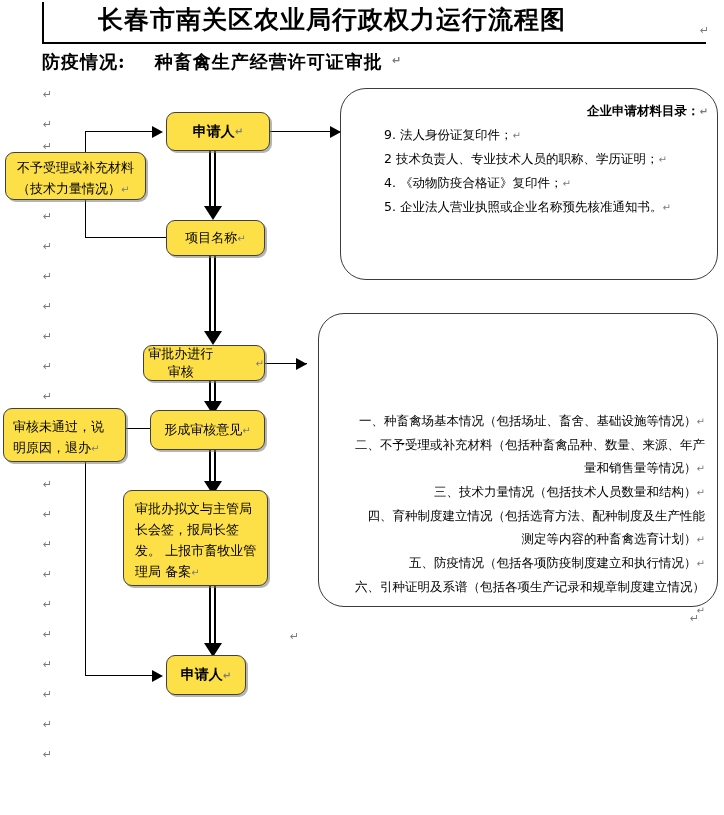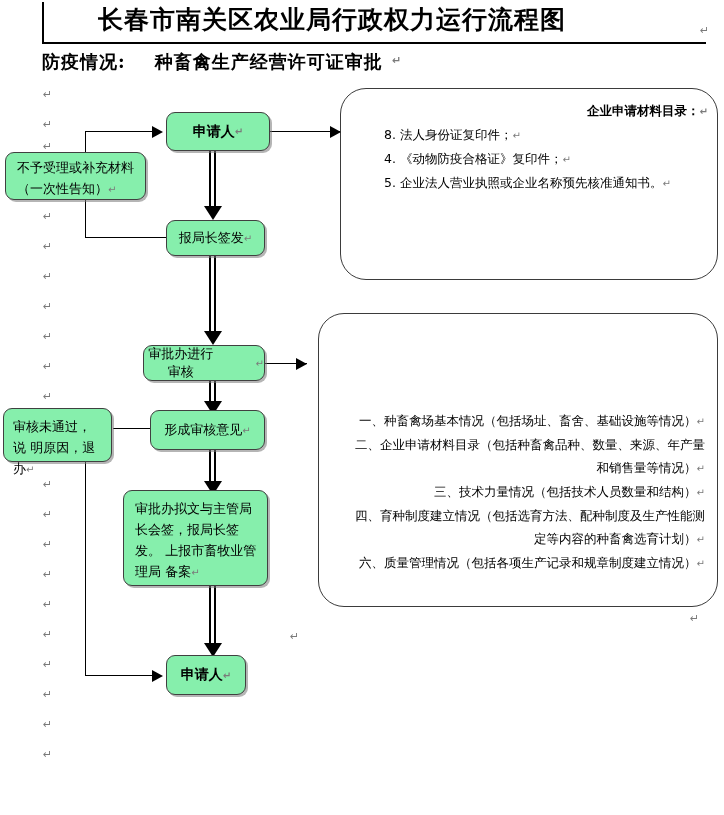--- a/index.html
+++ b/index.html
@@ -64,21 +64,21 @@
     font-family: "DejaVu Sans", sans-serif;
     user-select: none;
   }
 
   
   .node {
     position: absolute;
     box-sizing: border-box;
     border: 1.2px solid #404040;
     border-radius: 9px;
-    background: #86efac;
+    background: #fde047;
     box-shadow: 2px 2px 0 rgba(120,120,120,0.55);
     display: flex;
     align-items: center;
     justify-content: center;
     text-align: center;
     color: #000;
     font-family: "DejaVu Sans", "Liberation Sans", sans-serif;
     font-size: 13px;
     z-index: 4;
   }
@@ -248,21 +248,21 @@
   <div class="vline" style="left:85px; top:462px; width:1.4px; height:214px;"></div>
   <div class="hline" style="left:85px; top:675px; width:68px; height:1.4px;"></div>
   <div class="arrow-right" style="left:152px; top:670px;"></div>
 
   <div class="node bold" style="left:166px; top:112px; width:104px; height:39px;">
     <span>申请人</span>
       <span class="pm">↵</span>
   </div>
 
   <div class="node" style="left:166px; top:220px; width:99px; height:36px;">
-    <span>报局长签发</span>
+    <span>项目名称</span>
       <span class="pm">↵</span>
   </div>
 
   <div class="node" style="left:143px; top:345px; width:122px; height:36px;gap:38px;">
     <span>审批办进行审核</span>
       <span class="pm">↵</span>
   </div>
 
   <div class="node" style="left:150px; top:410px; width:115px; height:40px;">
     <span>形成审核意见</span>
@@ -276,39 +276,41 @@
     <span><span>备案</span><span class="pm">↵</span></span>
   </div>
 
   <div class="node bold" style="left:166px; top:655px; width:80px; height:40px;">
     <span>申请人</span>
       <span class="pm">↵</span>
   </div>
 
   <div class="node multiline" style="left:5px; top:152px; width:141px; height:48px; padding-top:4px; line-height:21px;">
     <span>不予受理或补充材料</span>
-    <span><span>（一次性告知）</span><span class="pm">↵</span></span>
-  </div>
-
-  <div class="node multiline" style="left:3px; top:408px; width:109px; height:54px; padding-top:7px; padding-left:9px; line-height:21px;">
+    <span><span>（技术力量情况）</span><span class="pm">↵</span></span>
+  </div>
+
+  <div class="node multiline" style="left:3px; top:408px; width:123px; height:54px; padding-top:7px; padding-left:9px; line-height:21px;">
     <span>审核未通过，说</span>
     <span><span>明原因，退办</span><span class="pm">↵</span></span>
   </div>
 
   <div class="panel" style="left:340px; top:88px; width:378px; height:192px;"></div>
   <div class="panel-body" style="left:358px; top:99px; width:350px;">
     <span class="indent0 panel-head"><span>企业申请材料目录：</span><span class="pm" style="color:#7a7a7a;font-size:10px;">↵</span></span>
-    <span class="indent1"><span>8. 法人身份证复印件；</span><span class="pm" style="color:#7a7a7a;font-size:10px;">↵</span></span>
+    <span class="indent1"><span>9. 法人身份证复印件；</span><span class="pm" style="color:#7a7a7a;font-size:10px;">↵</span></span>
+    <span class="indent1"><span>2 技术负责人、专业技术人员的职称、学历证明；</span><span class="pm" style="color:#7a7a7a;font-size:10px;">↵</span></span>
     <span class="indent1"><span>4. 《动物防疫合格证》复印件；</span><span class="pm" style="color:#7a7a7a;font-size:10px;">↵</span></span>
     <span class="indent1"><span>5. 企业法人营业执照或企业名称预先核准通知书。</span><span class="pm" style="color:#7a7a7a;font-size:10px;">↵</span></span>
   </div>
 
   <div class="panel" style="left:318px; top:313px; width:400px; height:294px;"></div>
   <div class="panel-body" style="left:329px; top:409px; width:382px; padding-right:6px;">
     <span class="indent0" style="text-indent:26px;"><span>一、种畜禽场基本情况（包括场址、畜舍、基础设施等情况）</span><span class="pm" style="color:#7a7a7a;font-size:10px;">↵</span></span>
-    <span class="indent0" style="text-indent:26px;"><span>二、企业申请材料目录（包括种畜禽品种、数量、来源、年产量和销售量等情况）</span><span class="pm" style="color:#7a7a7a;font-size:10px;">↵</span></span>
+    <span class="indent0" style="text-indent:26px;"><span>二、不予受理或补充材料（包括种畜禽品种、数量、来源、年产量和销售量等情况）</span><span class="pm" style="color:#7a7a7a;font-size:10px;">↵</span></span>
     <span class="indent0" style="text-indent:26px;"><span>三、技术力量情况（包括技术人员数量和结构）</span><span class="pm" style="color:#7a7a7a;font-size:10px;">↵</span></span>
-    <span class="indent0" style="text-indent:26px;"><span>四、育种制度建立情况（包括选育方法、配种制度及生产性能测定等内容的种畜禽选育计划）</span><span class="pm" style="color:#7a7a7a;font-size:10px;">↵</span></span>
-    <span class="indent0" style="text-indent:26px;"><span>六、质量管理情况（包括各项生产记录和规章制度建立情况）</span><span class="pm" style="color:#7a7a7a;font-size:10px;">↵</span></span>
+    <span class="indent0" style="text-indent:26px;margin-left:12px;"><span>四、育种制度建立情况（包括选育方法、配种制度及生产性能测定等内容的种畜禽选育计划）</span><span class="pm" style="color:#7a7a7a;font-size:10px;">↵</span></span>
+    <span class="indent0" style="text-indent:26px;"><span>五、防疫情况（包括各项防疫制度建立和执行情况）</span><span class="pm" style="color:#7a7a7a;font-size:10px;">↵</span></span>
+    <span class="indent0" style="text-indent:26px;"><span>六、引种证明及系谱（包括各项生产记录和规章制度建立情况）</span><span class="pm" style="color:#7a7a7a;font-size:10px;">↵</span></span>
   </div>
 
 
 </div>
 
 </body></html>

